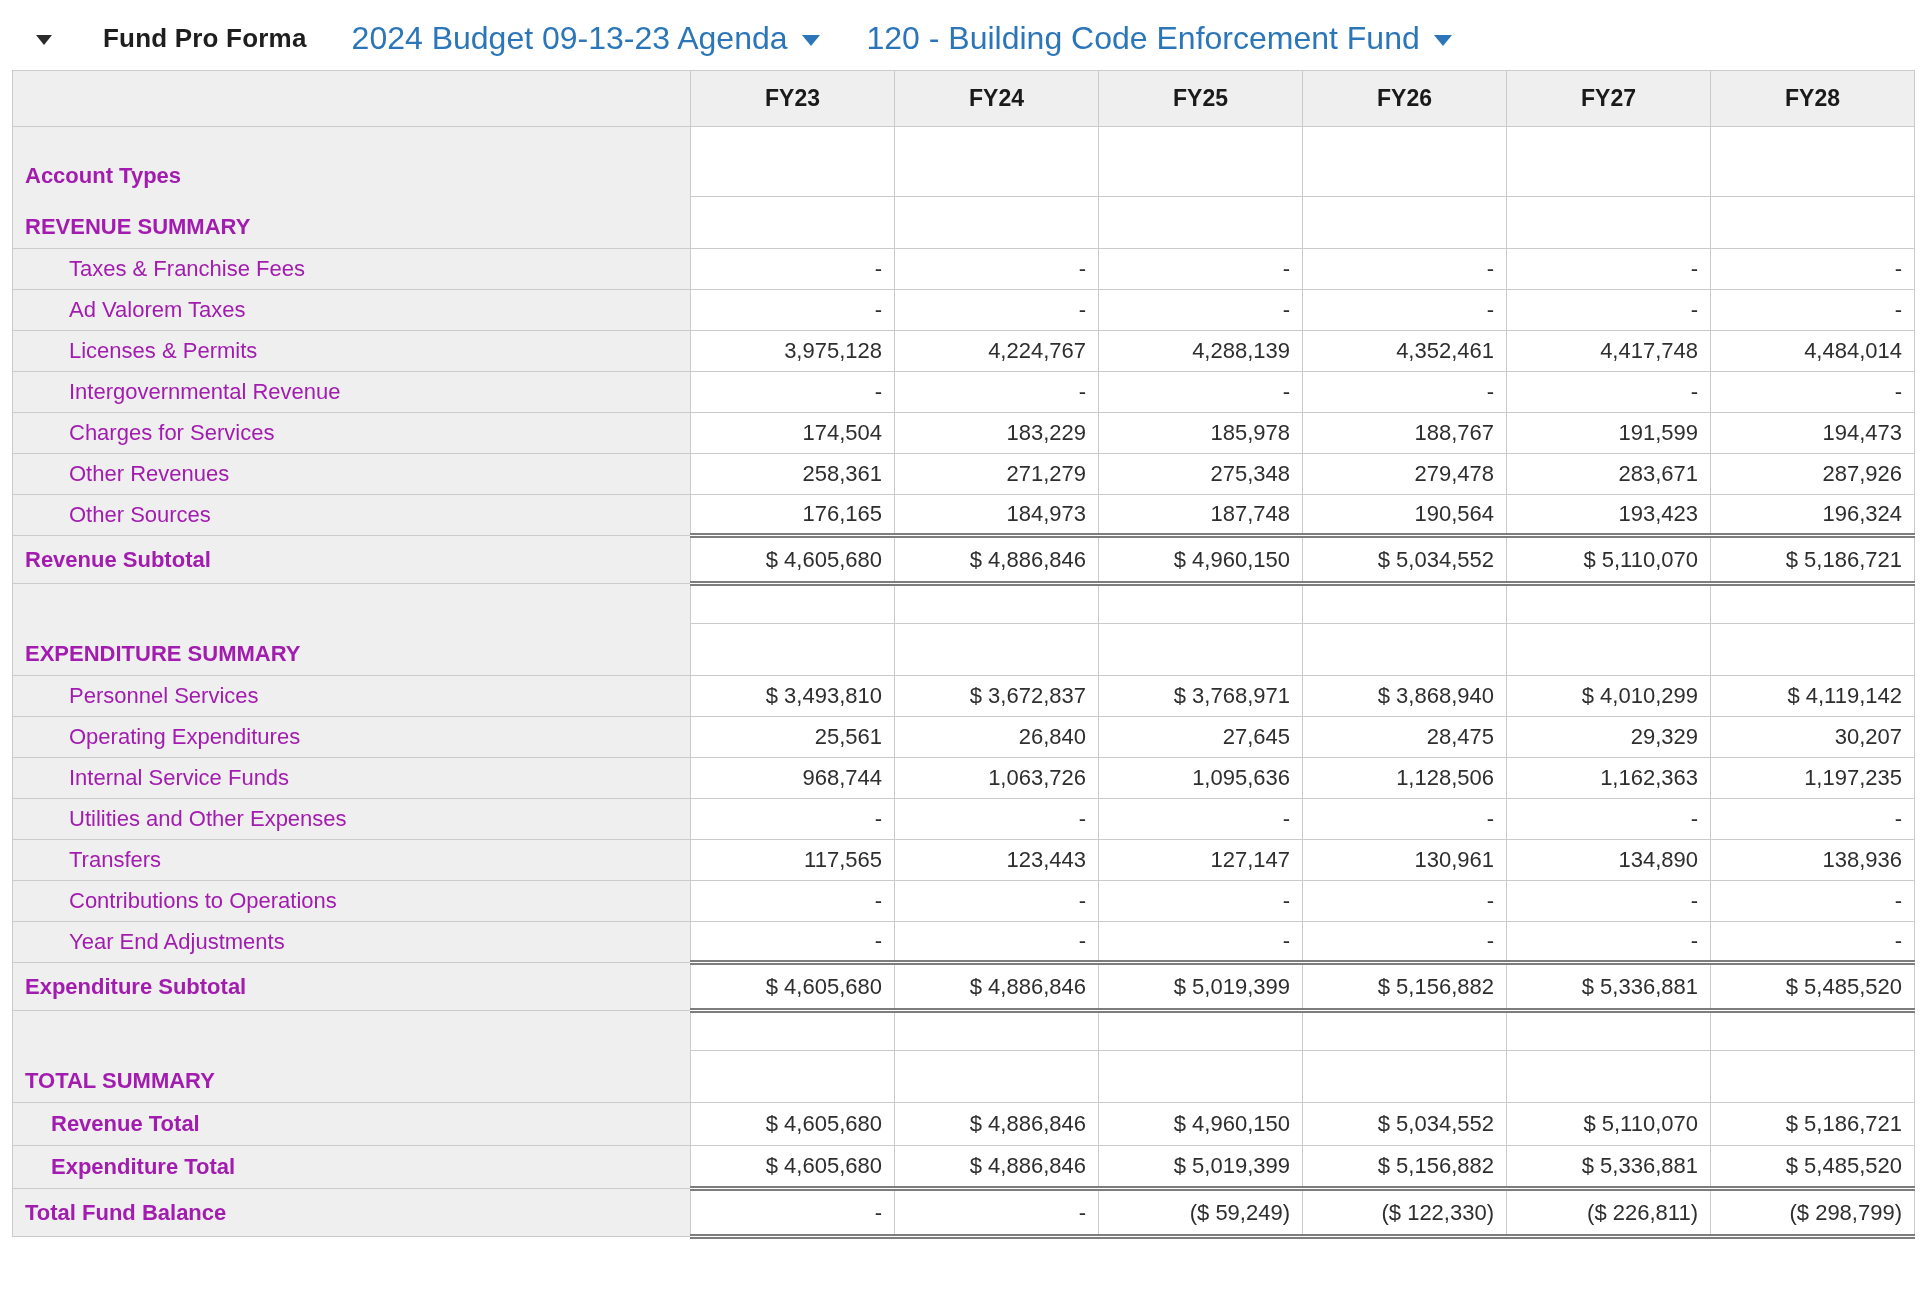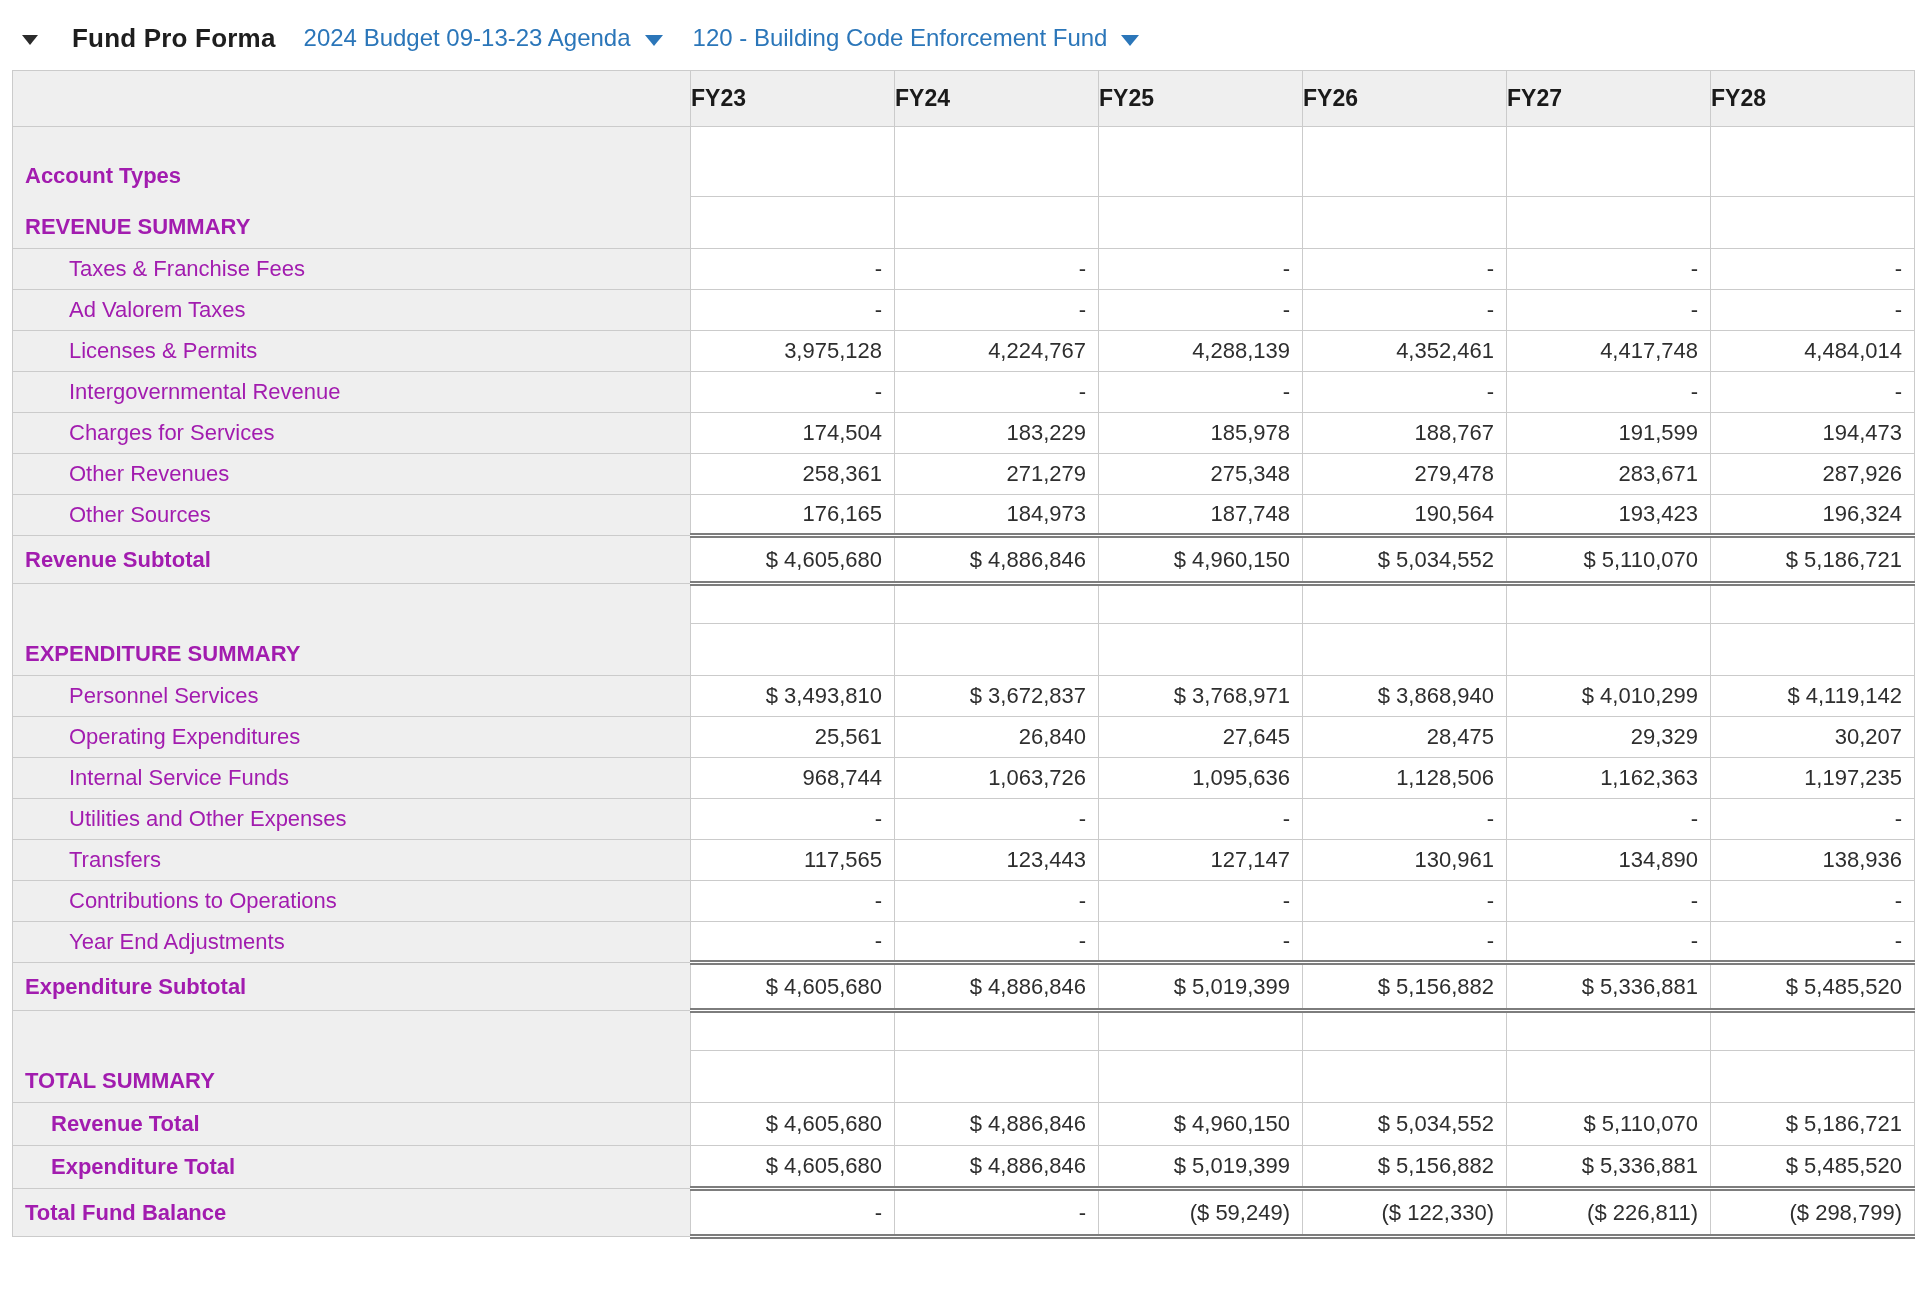--- a/index.html
+++ b/index.html
@@ -4,35 +4,35 @@
 <style>
   html,body{margin:0;padding:0;background:#ffffff;}
   body{
     width:1920px;height:1291px;overflow:hidden;
     font-family:"Liberation Sans", sans-serif;
     -webkit-font-smoothing:antialiased;
   }
   
   .titlebar{
     display:flex;align-items:center;
-    padding:20px 0 14px 22px;height:36px;
+    padding:20px 0 14px 36px;height:36px;gap:17px;
   }
   .collapse-btn{
     width:0;height:0;cursor:pointer;
     border-left:8px solid transparent;border-right:8px solid transparent;
     border-top:10px solid #2b2b2b;
     margin-right:34px;margin-top:4px;
   }
   .page-title{
     font-size:26px;font-weight:bold;color:#1e1e1e;
     margin-right:28px;letter-spacing:0.2px;
   }
   .dropdown{
     display:flex;align-items:center;cursor:pointer;
-    color:#2b76b9;font-size:24px;margin-right:30px;
+    color:#2b76b9;font-size:32px;margin-right:30px;
   }
   .dropdown .dd-label{margin-right:14px;}
   .dd-arrow{
     width:0;height:0;
     border-left:9px solid transparent;border-right:9px solid transparent;
     border-top:11px solid #2b76b9;
     margin-top:5px;
   }
   
   table.proforma{
@@ -49,21 +49,21 @@
   td.label{
     background:#efefef;color:#a21caf;
     text-align:left;padding-left:12px;
   }
   td.value{
     background:#ffffff;text-align:right;padding-right:12px;
   }
   
   tr.row-header{height:56px;}
   tr.row-header td{
-    background:#efefef;
+    background:#efefef;text-align:center;
     font-weight:bold;font-size:23px;color:#1a1a1a;padding:0;
   }
   
   tr.row-section-tall{height:70px;}
   tr.row-section-tall td.label{
     font-weight:bold;vertical-align:bottom;padding-bottom:8px;border-bottom:none;
   }
   
   tr.row-section{height:52px;}
   tr.row-section td.label{

